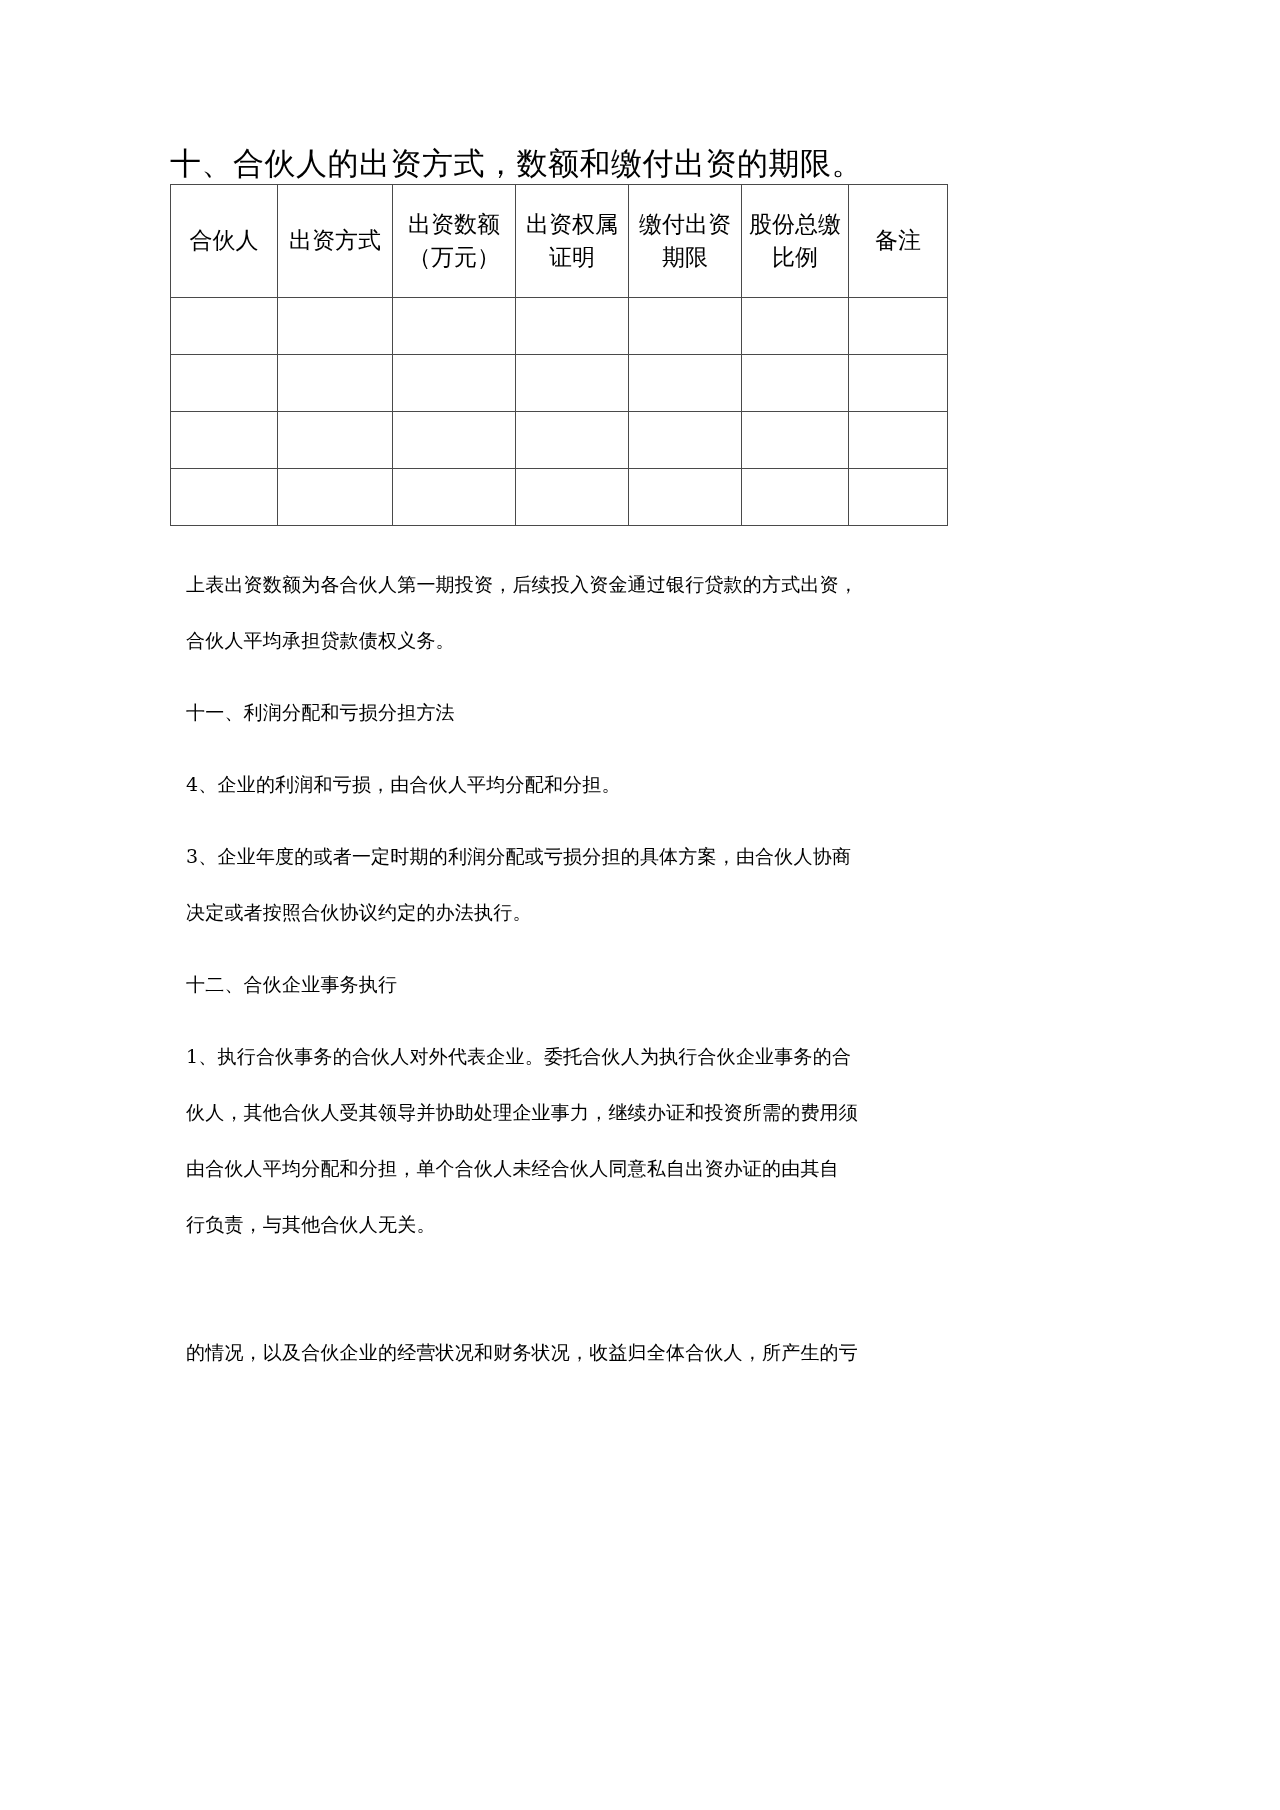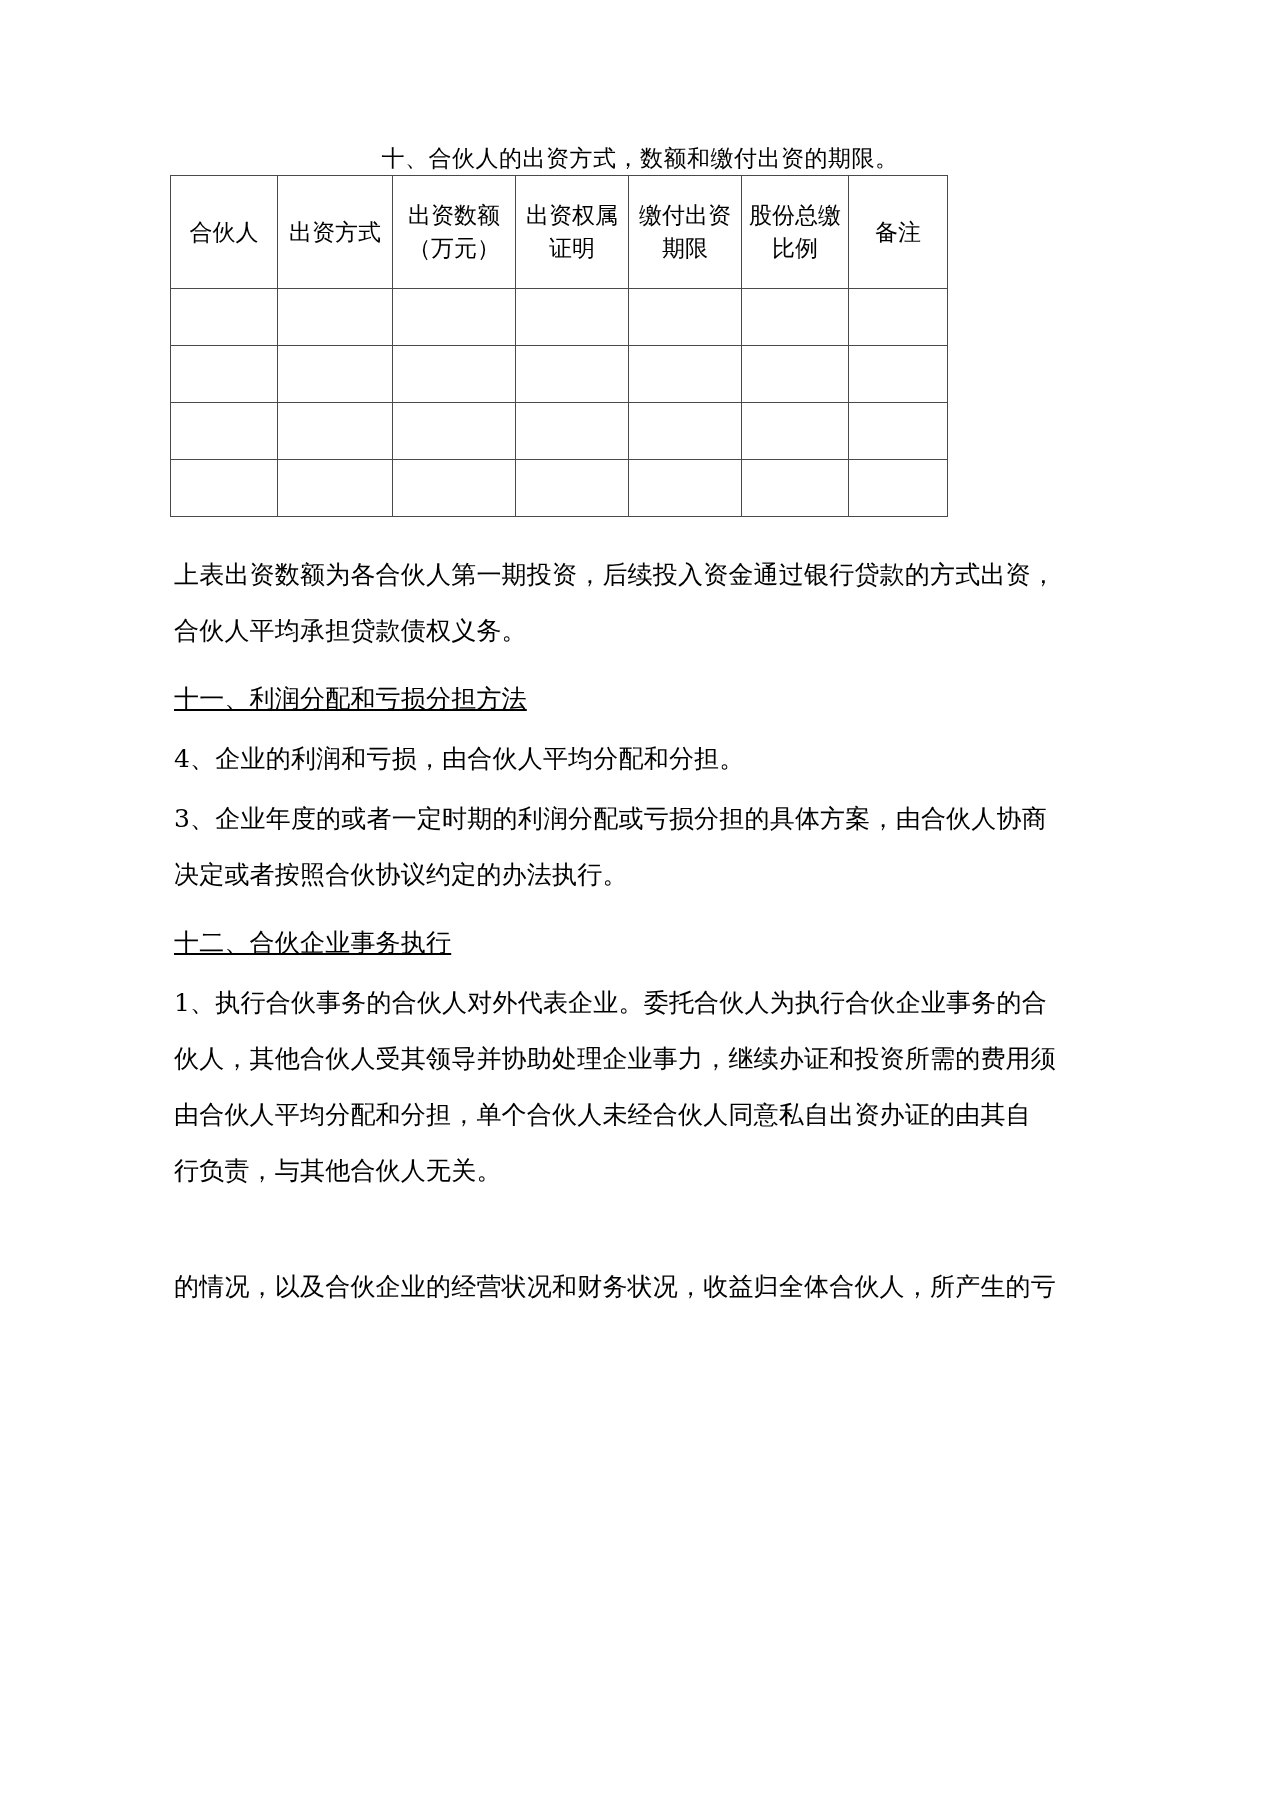--- a/index.html
+++ b/index.html
@@ -19,27 +19,26 @@
     box-sizing: border-box;
     overflow: hidden;
   }
   .content {
     position: absolute;
     left: 170px;
     top: 0;
     width: 940px;
   }
   .heading {
-    font-size: 23px;
+    font-size: 31px;
     line-height: 1.1;
     margin-top: 146px;
     margin-bottom: 0;
     letter-spacing: 0.5px;
     white-space: nowrap;
-    text-align: center;
   }
   table.contrib-table {
     border-collapse: collapse;
     width: 770px;
     margin-top: 4px;
     table-layout: fixed;
   }
   table.contrib-table td,
   table.contrib-table th {
     border: 1.6px solid #4a4a4a;
@@ -59,29 +58,29 @@
   .hdr-line { display: block; }
   .col-1 { width: 106px; }
   .col-2 { width: 114px; }
   .col-3 { width: 122px; }
   .col-4 { width: 112px; }
   .col-5 { width: 112px; }
   .col-6 { width: 106px; }
   .col-7 { width: 98px; }
 
   .para {
-    font-size: 25px;
+    font-size: 19px;
     line-height: 56px;
-    margin: 4px;
+    margin: 16px;
     text-align: justify;
     text-justify: inter-ideograph;
     letter-spacing: 0.2px;
   }
   .para.first-after-table { margin-top: 30px; }
-  .para.section-head { margin-top: 12px; text-decoration: underline; }
+  .para.section-head { margin-top: 12px; }
   .nowrapline { white-space: nowrap; }
 </style>
 </head>
 <body>
 
 <div class="page">
   <div class="content">
 
     <div class="heading">十、合伙人的出资方式，数额和缴付出资的期限。</div>
 

